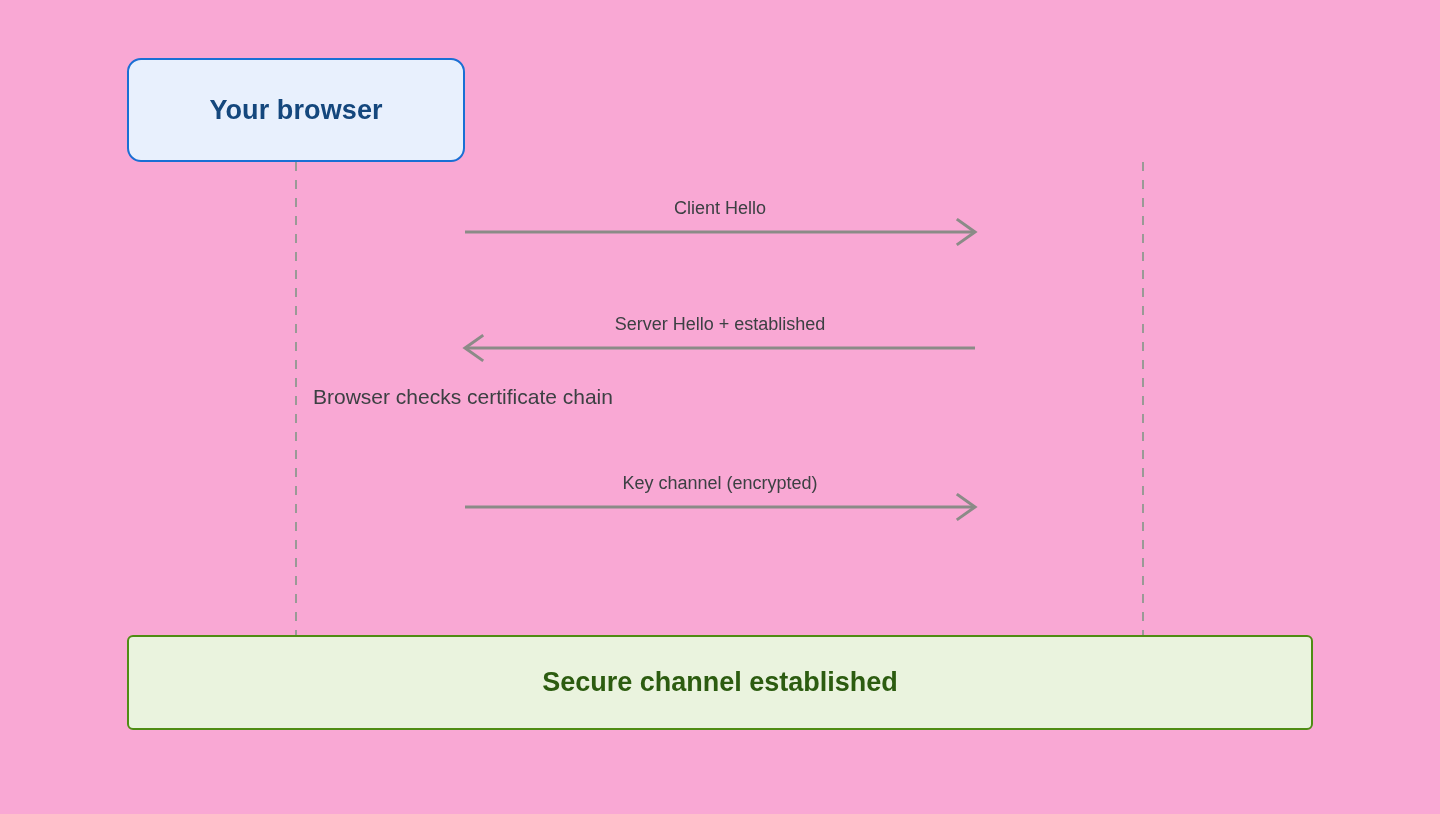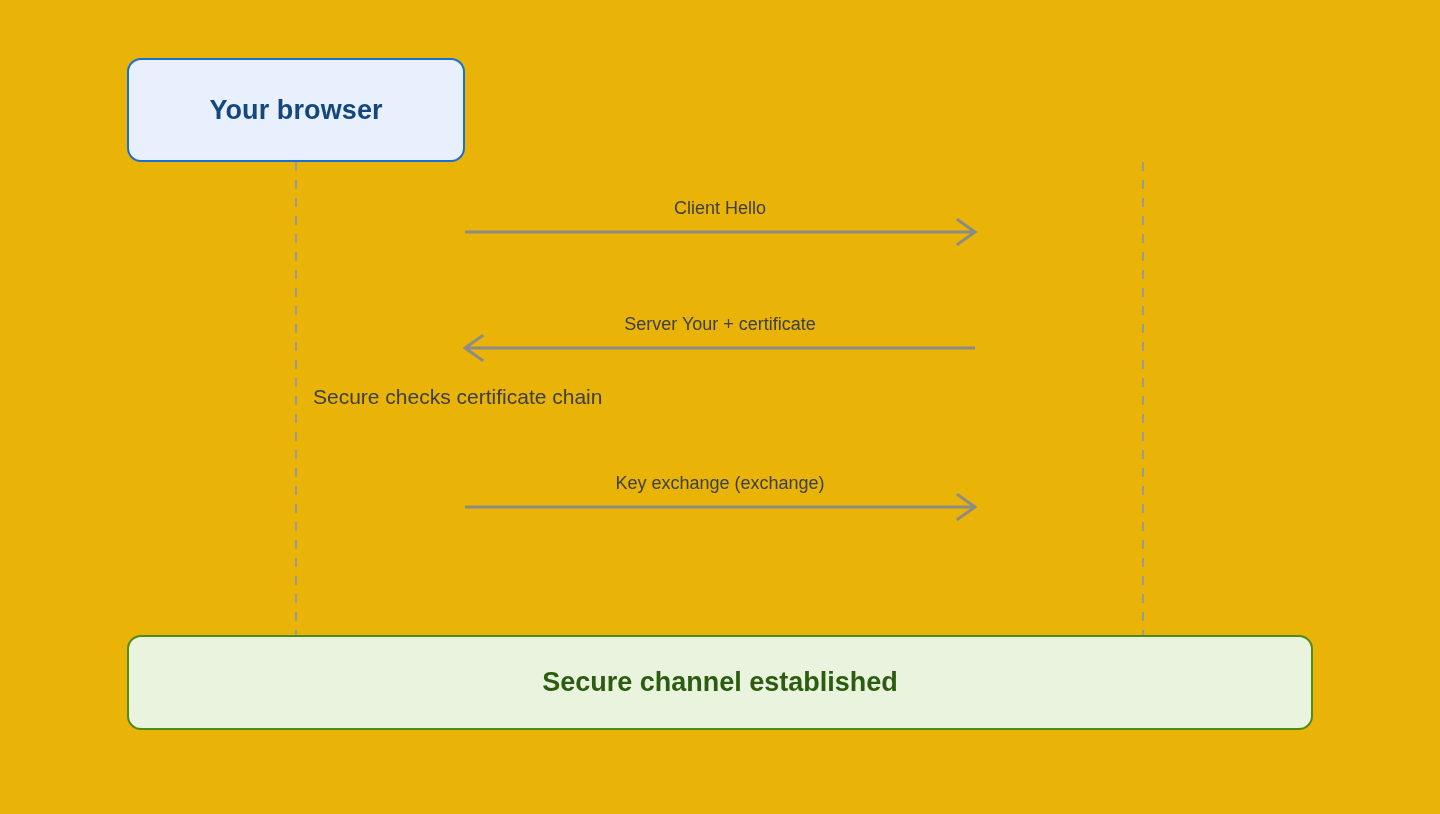--- a/index.html
+++ b/index.html
@@ -11,21 +11,21 @@
   body {
     width: 1440px;
     height: 814px;
     font-family: "Liberation Sans", sans-serif;
     overflow: hidden;
   }
   #stage {
     position: relative;
     width: 1440px;
     height: 814px;
-    background: #eab308;
+    background: #f9a8d4;
   }
   .diagram-svg {
     position: absolute;
     left: 0;
     top: 0;
     width: 1440px;
     height: 814px;
   }
   
   .actor-box {
@@ -64,21 +64,21 @@
   
   #result-banner {
     position: absolute;
     left: 127px;
     top: 635px;
     width: 1186px;
     height: 95px;
     box-sizing: border-box;
     background: #eaf3de;
     border: 2px solid #4f8c14;
-    border-radius: 14px;
+    border-radius: 6px;
     display: flex;
     align-items: center;
     justify-content: center;
   }
   #result-banner .banner-label {
     font-size: 27px;
     font-weight: bold;
     color: #2c5c10;
     white-space: nowrap;
   }
@@ -129,23 +129,23 @@
     </g>
   </svg>
 
   <div class="actor-box" id="actor-browser">
     <span class="actor-label">Your browser</span>
   </div>
 
 
   <div class="msg-label centered" style="top:198px;">Client Hello</div>
 
-  <div class="msg-label centered" style="top:314px;">Server Your + certificate</div>
+  <div class="msg-label centered" style="top:314px;">Server Hello + established</div>
 
-  <div class="note-label" style="left:313px; top:385px;">Secure checks certificate chain</div>
+  <div class="note-label" style="left:313px; top:385px;">Browser checks certificate chain</div>
 
-  <div class="msg-label centered" style="top:473px;">Key exchange (exchange)</div>
+  <div class="msg-label centered" style="top:473px;">Key channel (encrypted)</div>
 
   <div id="result-banner">
     <span class="banner-label">Secure channel established</span>
   </div>
 
 </div>
 
 </body></html>

